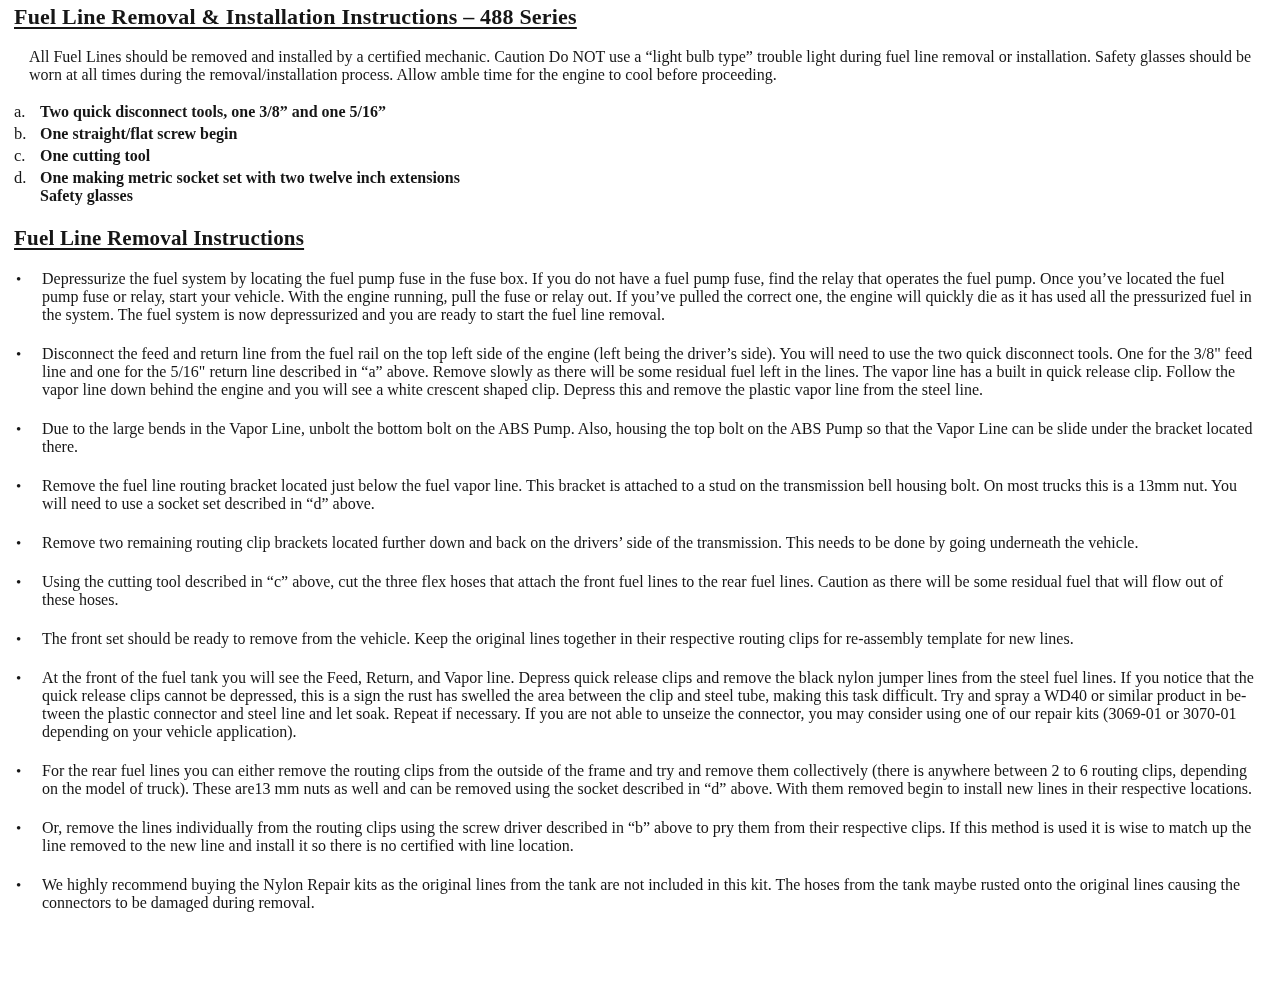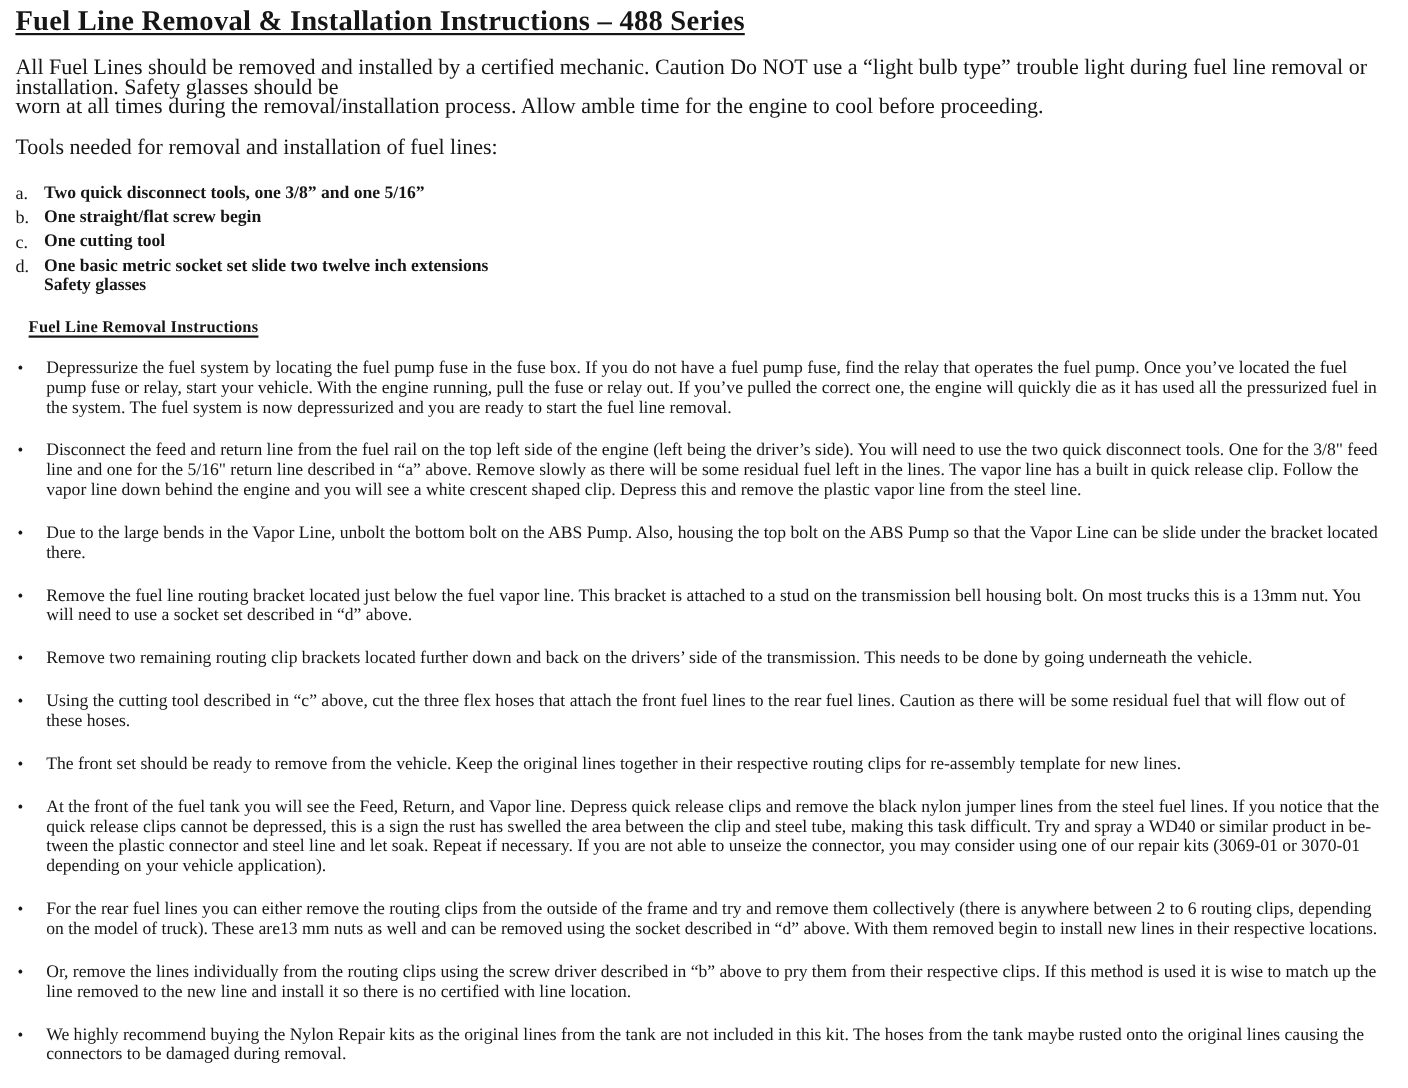--- a/index.html
+++ b/index.html
@@ -11,35 +11,35 @@
     width: 1280px;
     height: 989px;
     overflow: hidden;
     color: #161616;
     font-family: "Liberation Serif", "DejaVu Serif", serif;
   }
   .doc {
     padding: 2px 10px 0 14px;
   }
   .doc-title {
-    font-size: 26px;
+    font-size: 22px;
     font-weight: bold;
     margin: 2px 0 18px 0;
     letter-spacing: 0.2px;
   }
   .doc-title .u, .section-title .u {
     text-decoration: underline;
     text-decoration-thickness: 2px;
     text-underline-offset: 3px;
   }
   .para {
-    font-size: 20px;
+    font-size: 16px;
     line-height: 18px;
     white-space: pre-line;
-    margin: 0;
+    margin: 15px;
   }
   .intro {
     margin-bottom: 19px;
   }
   .tools-heading {
     margin-bottom: 24px;
   }
   .tools {
     list-style: none;
     margin: 0 0 0 0;
@@ -55,23 +55,23 @@
     flex: none;
     width: 26px;
     font-size: 16.5px;
   }
   .tool-text {
     white-space: pre-line;
     flex: 1;
     font-weight: bold;
   }
   .section-title {
-    font-size: 15px;
+    font-size: 21px;
     font-weight: bold;
-    margin: 21px 0 19px 12px;
+    margin: 21px 0 19px 0;
     letter-spacing: 0.2px;
   }
   .bullets {
     margin: 0;
   }
   .bullet {
     display: flex;
     font-size: 16px;
     line-height: 18px;
     margin-bottom: 21px;
@@ -90,38 +90,37 @@
 </head>
 <body>
 
 <div class="doc">
 
   <h1 class="doc-title"><span class="u">Fuel Line Removal &amp; Installation Instructions – 488 Series</span></h1>
 
   <p class="para intro">All Fuel Lines should be removed and installed by a certified mechanic. Caution Do NOT use a “light bulb type” trouble light during fuel line removal or installation. Safety glasses should be
 worn at all times during the removal/installation process. Allow amble time for the engine to cool before proceeding.</p>
 
-  <p class="para tools-heading">Tools needed for removal and installation of fuel lines:</p>
 
   <ol class="tools">
     <li class="tool">
       <span class="tool-marker">a.</span>
       <span class="tool-text">Two quick disconnect tools, one 3/8” and one 5/16”</span>
     </li>
     <li class="tool">
       <span class="tool-marker">b.</span>
       <span class="tool-text">One straight/flat screw begin</span>
     </li>
     <li class="tool">
       <span class="tool-marker">c.</span>
       <span class="tool-text">One cutting tool</span>
     </li>
     <li class="tool">
       <span class="tool-marker">d.</span>
-      <span class="tool-text">One basic metric socket set slide two twelve inch extensions
+      <span class="tool-text">One making metric socket set with two twelve inch extensions
 Safety glasses</span>
     </li>
   </ol>
 
   <h2 class="section-title"><span class="u">Fuel Line Removal Instructions</span></h2>
 
   <div class="bullets">
     <div class="bullet">
       <span class="bullet-marker">•</span>
       <span class="bullet-text">Depressurize the fuel system by locating the fuel pump fuse in the fuse box. If you do not have a fuel pump fuse, find the relay that operates the fuel pump. Once you’ve located the fuel

